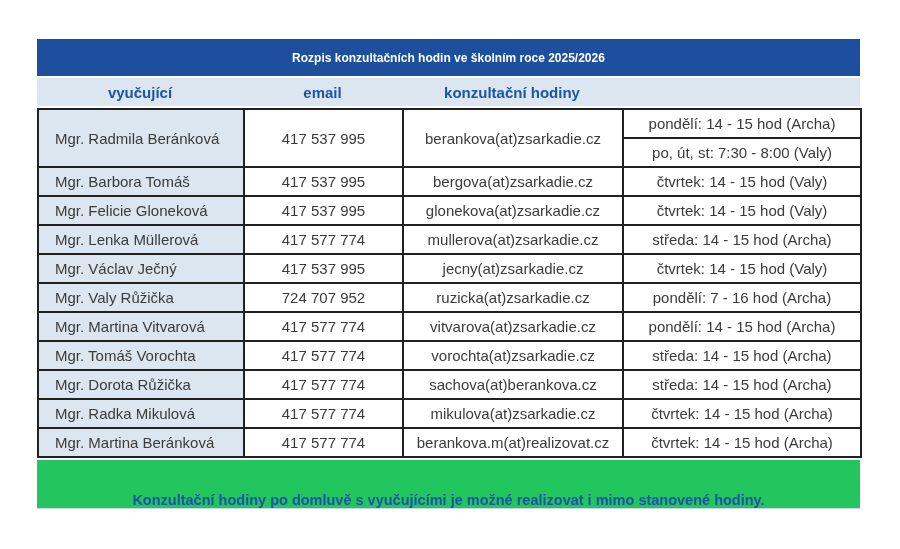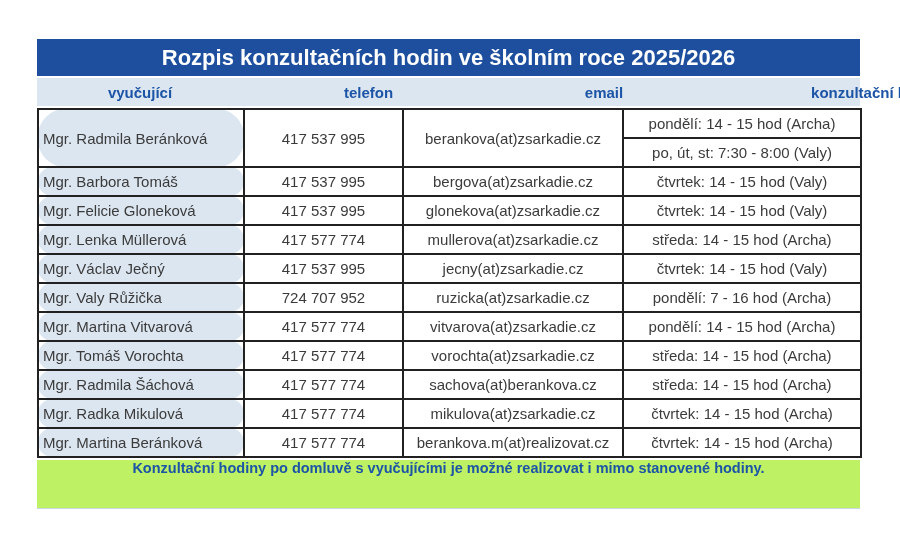--- a/index.html
+++ b/index.html
@@ -4,64 +4,63 @@
 <style>
   html, body { margin:0; padding:0; }
   body {
     width:900px; height:549px; background:#ffffff; position:relative;
     font-family:"Liberation Sans", sans-serif;
   }
   .sheet { position:absolute; left:37px; top:39px; width:823px; }
 
   .title-bar {
     height:37px; background:#1d4f9e; color:#ffffff;
-    font-weight:bold; font-size:22px;
+    font-weight:bold; font-size:12px;
     display:flex; align-items:center; justify-content:center;
   }
 
   .col-headers {
     margin-top:2px; height:28px; background:#dce6f1;
     display:grid; grid-template-columns:206px 159px 220px 238px;
     align-items:center; text-align:center;
-    color:#1c54a6; font-weight:bold; font-size:15px;gap:46px;
+    color:#1c54a6; font-weight:bold; font-size:15px;
   }
 
   table.grid {
     margin-top:2px; border-collapse:collapse; table-layout:fixed;
     width:823px;
   }
   table.grid tr { height:29px; }
   table.grid td {
     border:2px solid #212121; background:#ffffff;
     font-size:15px; color:#3b3b3b; text-align:center;
     padding:0 2px; white-space:nowrap; overflow:hidden;
   }
   table.grid td.name {
-    background:#dce6f1; text-align:left; padding-left:4px;border-radius:27px;
+    background:#dce6f1; text-align:left; padding-left:16px;
   }
 
   .footer-band {
-    margin-top:2px; height:48px; background:#bef264;
+    margin-top:2px; height:48px; background:#22c55e;
     border-bottom:1px solid #c9d6e8;
-    display:flex; align-items:flex-start; justify-content:center;
+    display:flex; align-items:flex-end; justify-content:center;
     color:#1c54a6; font-weight:bold; font-size:14.5px;
   }
 </style>
 </head>
 <body>
 
 <div class="sheet">
 
   <div class="title-bar">
     <span>Rozpis konzultačních hodin ve školním roce 2025/2026</span>
   </div>
 
   <div class="col-headers">
     <div>vyučující</div>
-    <div>telefon</div>
     <div>email</div>
     <div>konzultační hodiny</div>
   </div>
 
   <table class="grid">
     <colgroup>
       <col style="width:206px">
         <col style="width:159px">
         <col style="width:220px">
         <col style="width:238px">
@@ -120,21 +119,21 @@
       </tr>
 
       <tr>
         <td class="name">Mgr. Tomáš Vorochta</td>
         <td>417 577 774</td>
         <td>vorochta(at)zsarkadie.cz</td>
         <td>středa: 14 - 15 hod (Archa)</td>
       </tr>
 
       <tr>
-        <td class="name">Mgr. Radmila Šáchová</td>
+        <td class="name">Mgr. Dorota Růžička</td>
         <td>417 577 774</td>
         <td>sachova(at)berankova.cz</td>
         <td>středa: 14 - 15 hod (Archa)</td>
       </tr>
 
       <tr>
         <td class="name">Mgr. Radka Mikulová</td>
         <td>417 577 774</td>
         <td>mikulova(at)zsarkadie.cz</td>
         <td>čtvrtek: 14 - 15 hod (Archa)</td>

